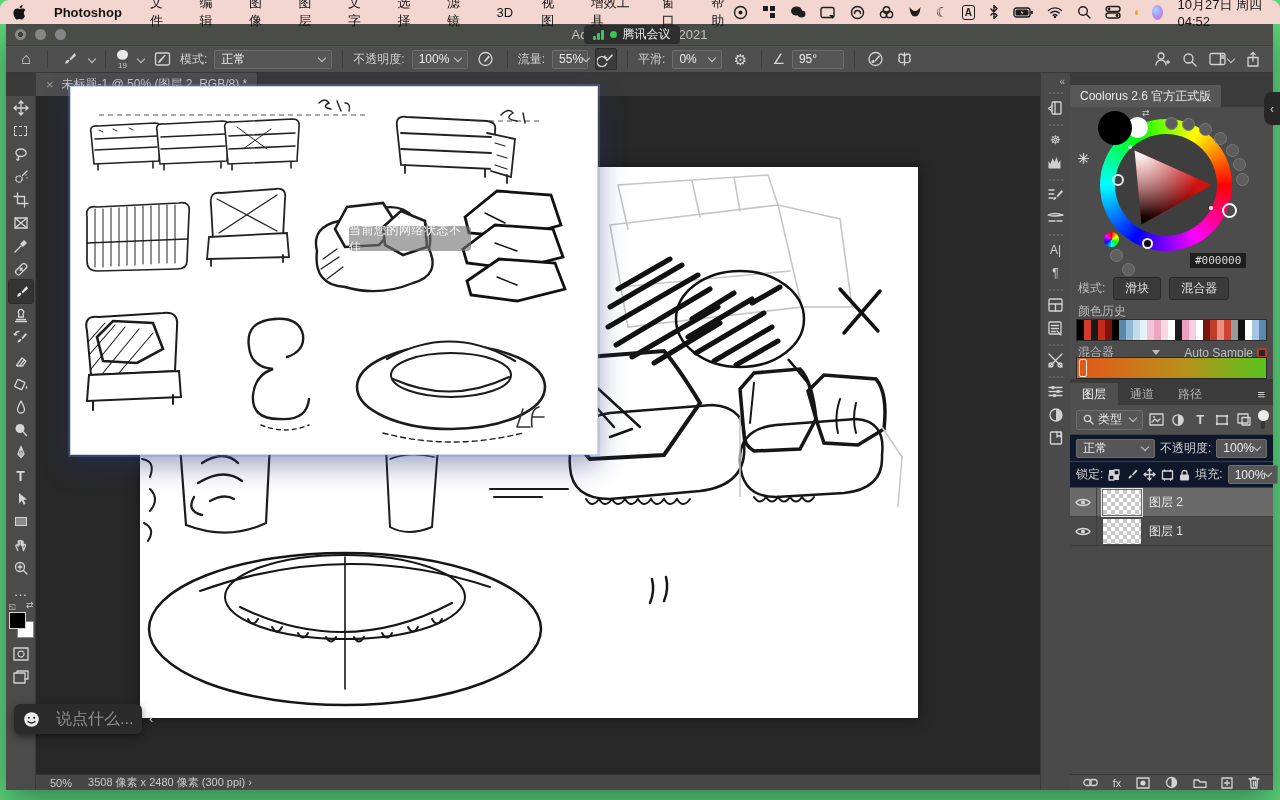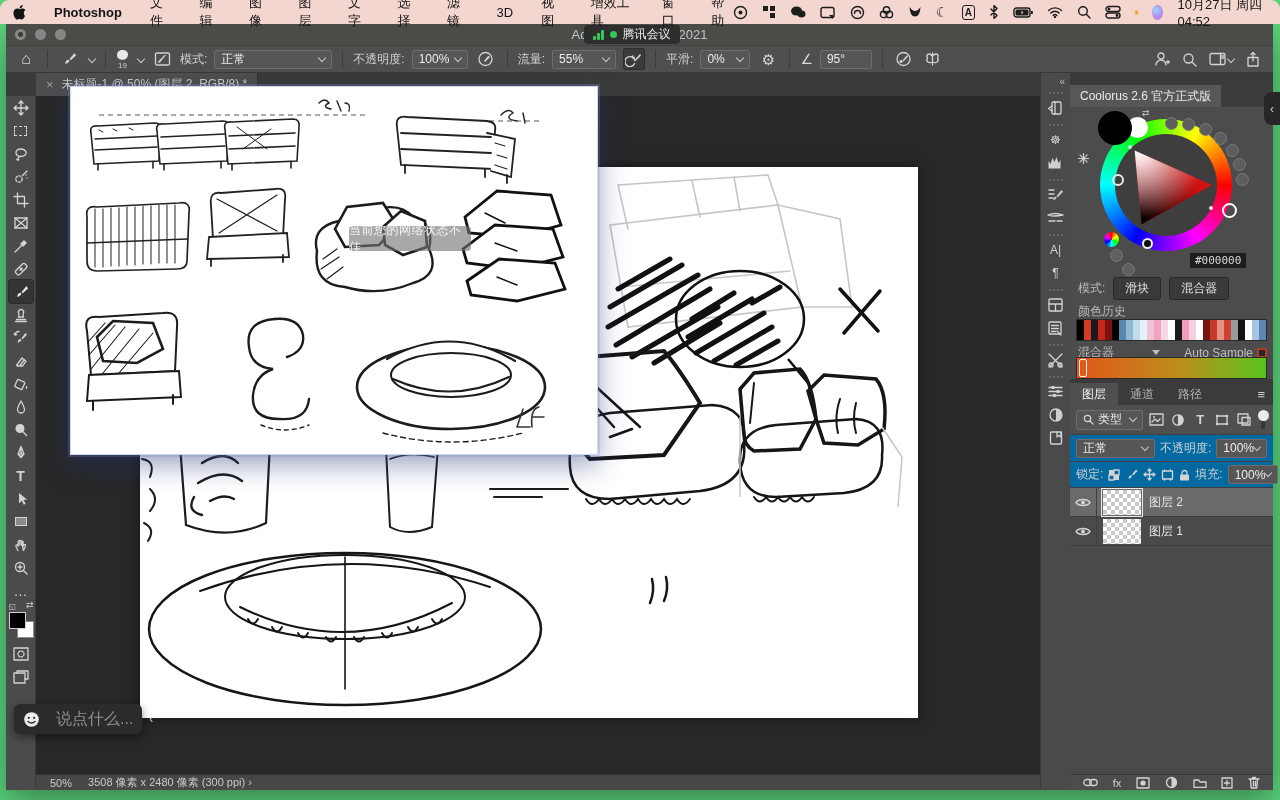--- a/index.html
+++ b/index.html
@@ -66,21 +66,21 @@
 .statusbar{height:16px;background:#474747;border-top:1px solid #323232;display:flex;align-items:center;gap:16px;padding:0 14px;color:#c9c9c9;font-size:11px;flex:none}
 
 .refwin{position:absolute;left:34px;top:13px;width:528px;height:369px;background:#fff;border:1px solid #cdd6ee;box-shadow:0 10px 26px rgba(30,50,120,.45),0 0 0 2px rgba(150,170,230,.25);z-index:6}
 .tooltip{position:absolute;left:278px;top:139px;width:122px;height:25px;background:rgba(115,115,115,.62);border-radius:4px;color:#f4f4f4;font-size:12px;display:flex;align-items:center;justify-content:center;letter-spacing:.5px}
 
 .dock{width:30px;background:#4a4a4a;border-left:1px solid #3b3b3b;display:flex;flex-direction:column;align-items:center;flex:none}
 .dockhead{align-self:flex-end;color:#b9b9b9;font-size:10px;margin:3px 5px 0 0}
 .dh{width:14px;border-top:2px dotted #656565;margin:5px 0 2px}
 .ditem{width:26px;height:23px;display:flex;align-items:center;justify-content:center;color:#d2d2d2}
 
-.panels{width:203px;background:#0369a1;display:flex;flex-direction:column;flex:none}
+.panels{width:203px;background:#0f172a;display:flex;flex-direction:column;flex:none}
 .pgap{height:12px;background:#3b3b3b}
 .ptabs{height:22px;background:#3b3b3b;display:flex}
 .ptab{background:#575757;color:#e9e9e9;font-size:12px;padding:0 10px;display:flex;align-items:center}
 .cool{height:272px;position:relative;background:#4c4c4c}
 .wheel{position:absolute;left:30px;top:12px;width:132px;height:132px;border-radius:50%;background:conic-gradient(from 90deg,#f00,#f0f,#00f,#0ff,#0f0,#ff0,#f00)}
 .wheel-hole{position:absolute;left:15px;top:15px;width:102px;height:102px;border-radius:50%;background:#3e3e3e}
 .tri{position:absolute;left:11px;top:8px;width:86px;height:86px;clip-path:polygon(100% 50%,10% 10%,18% 96%);background:radial-gradient(circle at 16% 12%,#fff,rgba(255,255,255,0) 62%),radial-gradient(circle at 18% 92%,#000,rgba(0,0,0,0) 62%),#d21212}
 .ringsel{position:absolute;border-radius:50%}
 .swfgc{position:absolute;left:28px;top:4px;width:34px;height:34px;border-radius:50%;background:#000;z-index:3}
 .swbgc{position:absolute;left:57px;top:10px;width:21px;height:21px;border-radius:50%;background:#fff;z-index:2}
@@ -294,21 +294,21 @@
           <span class="chev" style="margin-left:auto"></span>
         </span>
       <span class="obtn">
           <svg width="17" height="16">
             <circle cx="8.5" cy="8" r="6.5" class="ic"></circle>
             <path d="M11.5 4.5 L7 10 l1 1 L13 6z" fill="#d4d4d4" stroke="none"></path>
           </svg>
         </span>
       <span class="vsep"></span>
       <span class="lbl">流量:</span>
-      <span class="field" style="width:64px">
+      <span class="field" style="width:36px">
           <span>55%</span>
           <span class="chev" style="margin-left:auto"></span>
         </span>
       <span class="obtn active">
           <svg width="18" height="15">
             <path d="M9.5 7.5 a5 5 0 1 0 .1 4" class="ic"></path>
             <path d="M15 2 L9 8.5 l1 1 L16 3.5z" fill="#d4d4d4" stroke="none"></path>
             <path d="M8 6.5 l1.5-1 M7 5 l1-1" class="ic" stroke-width="1"></path>
           </svg>
         </span>

